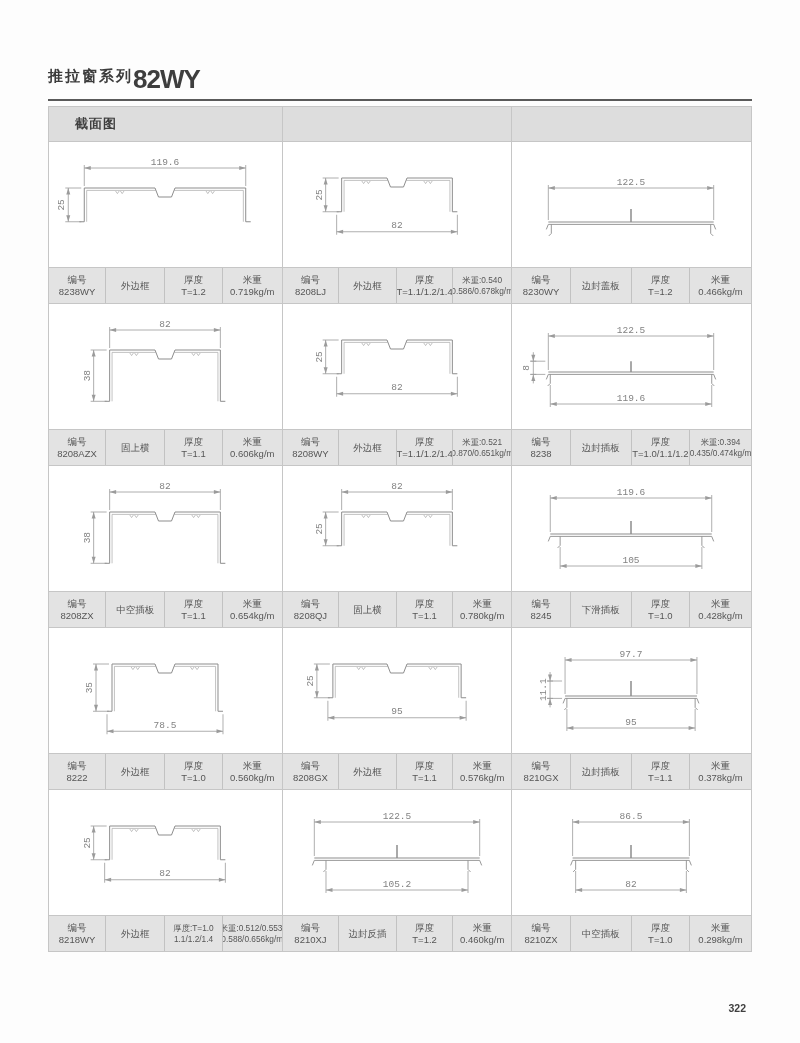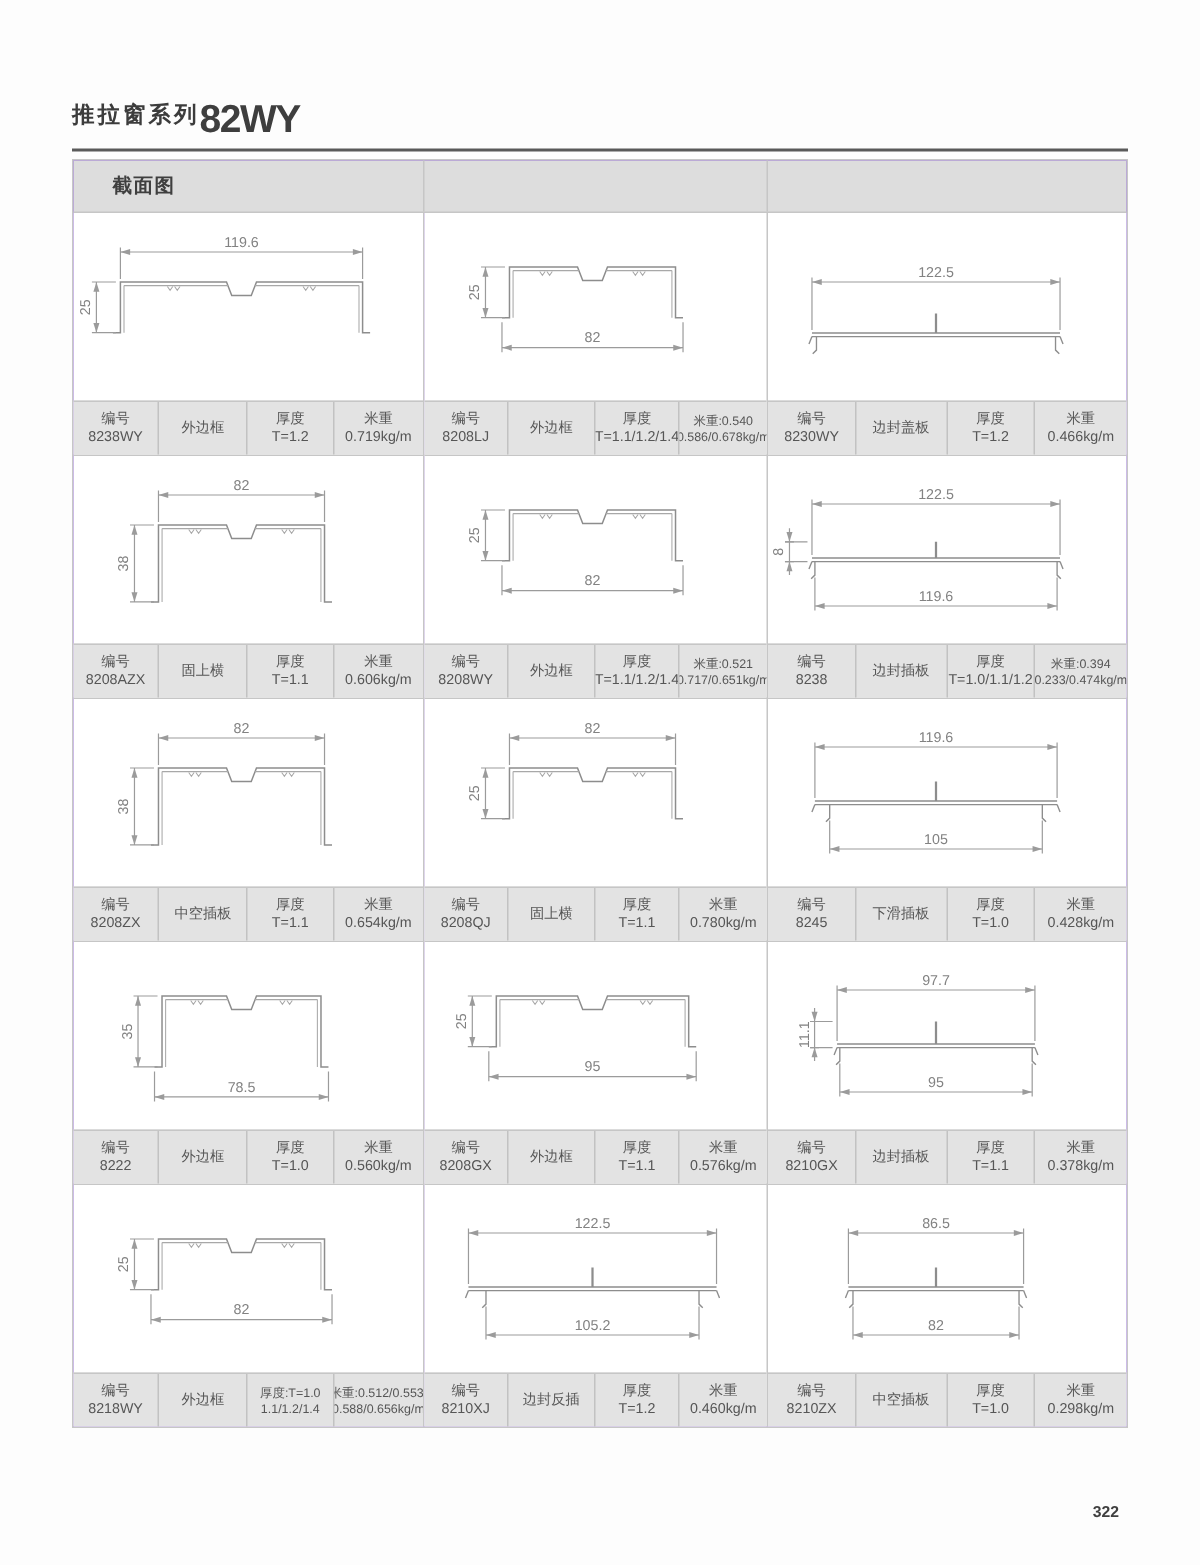--- a/index.html
+++ b/index.html
@@ -15,21 +15,21 @@
   .ghead{display:grid;grid-template-columns:1fr 0.98fr 1.02fr;height:34px;background:#dddddd;
          border-bottom:1px solid var(--b);}
   .ghead .gh{border-right:1px solid var(--b);display:flex;align-items:center;
              padding-left:26px;font-size:13px;font-weight:bold;color:#3f3f3f;letter-spacing:1px;}
   .ghead .gh:last-child{border-right:none;}
   .cells{display:grid;grid-template-columns:1fr 0.98fr 1.02fr;}
   .cell{border-right:1px solid var(--b);border-bottom:1px solid var(--b);
         display:flex;flex-direction:column;background:#fff;}
   .cell:nth-child(3n){border-right:none;}
   .cell:nth-last-child(-n+3){border-bottom:none;}
-  .diagram{height:125px;display:flex;align-items:center;}
+  .diagram{height:125px;display:flex;align-items:center;justify-content:center;font-family:Liberation Mono, monospace;}
   .info{height:35px;background:#e3e3e3;border-top:1px solid var(--b);
         display:grid;grid-template-columns:24.5% 25.5% 24.5% 25.5%;}
   .icol{border-right:1px solid #c2c2c2;display:flex;flex-direction:column;
         align-items:center;justify-content:center;overflow:hidden;}
   .icol:last-child{border-right:none;}
   .icol span{font-size:9.5px;line-height:12px;color:#565656;white-space:nowrap;}
   .icol.compact span{font-size:8.3px;line-height:11px;}
   .pageno{position:absolute;right:54px;bottom:29px;font-size:10.5px;font-weight:bold;color:#3f3f3f;}
 </style>
 </head>
@@ -245,21 +245,21 @@
       </div>
       <div class="icol">
         <span>外边框</span>
       </div>
       <div class="icol tcol">
         <span>厚度</span>
         <span>T=1.1/1.2/1.4</span>
       </div>
       <div class="icol wcol compact">
         <span>米重:0.521</span>
-        <span>0.717/0.651kg/m</span>
+        <span>0.870/0.651kg/m</span>
       </div>
     </div>
   </div>
 
   <div class="cell">
     <div class="diagram">
       <svg width="225" height="125" viewBox="0 0 225 125">
             <path d="M29.3125,68 L194.6875,68" fill="none" stroke="#8d8d8d" stroke-width="1"></path>
             <path d="M29.3125,70.4 L194.6875,70.4" fill="none" stroke="#8d8d8d" stroke-width="0.9"></path>
             <path d="M29.3125,70.4 L27.3125,75.4" fill="none" stroke="#8d8d8d" stroke-width="0.9"></path>
@@ -296,21 +296,21 @@
       </div>
       <div class="icol">
         <span>边封插板</span>
       </div>
       <div class="icol tcol">
         <span>厚度</span>
         <span>T=1.0/1.1/1.2</span>
       </div>
       <div class="icol wcol compact">
         <span>米重:0.394</span>
-        <span>0.233/0.474kg/m</span>
+        <span>0.435/0.474kg/m</span>
       </div>
     </div>
   </div>
 
   <div class="cell">
     <div class="diagram">
       <svg width="225" height="125" viewBox="0 0 225 125">
             <path d="M51.65,97.30000000000001 L56.65,97.30000000000001 L56.65,46 L102,46 L105.5,55 L118.5,55 L122,46 L167.35,46 L167.35,97.30000000000001 L172.35,97.30000000000001" fill="none" stroke="#8d8d8d" stroke-width="1"></path>
             <line x1="59.05" y1="48.4" x2="103" y2="48.4" stroke="#a8a8a8" stroke-width="0.7"></line>
             <line x1="121" y1="48.4" x2="164.95" y2="48.4" stroke="#a8a8a8" stroke-width="0.7"></line>

